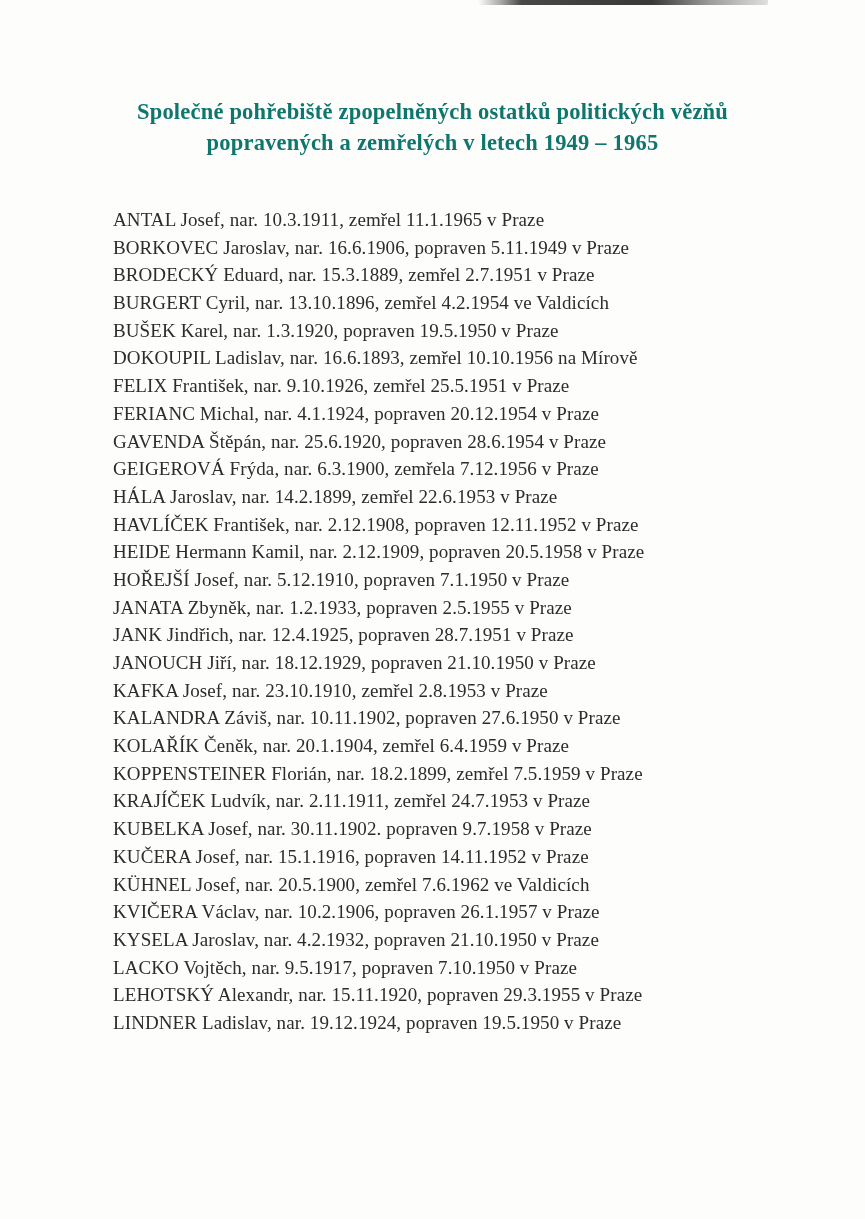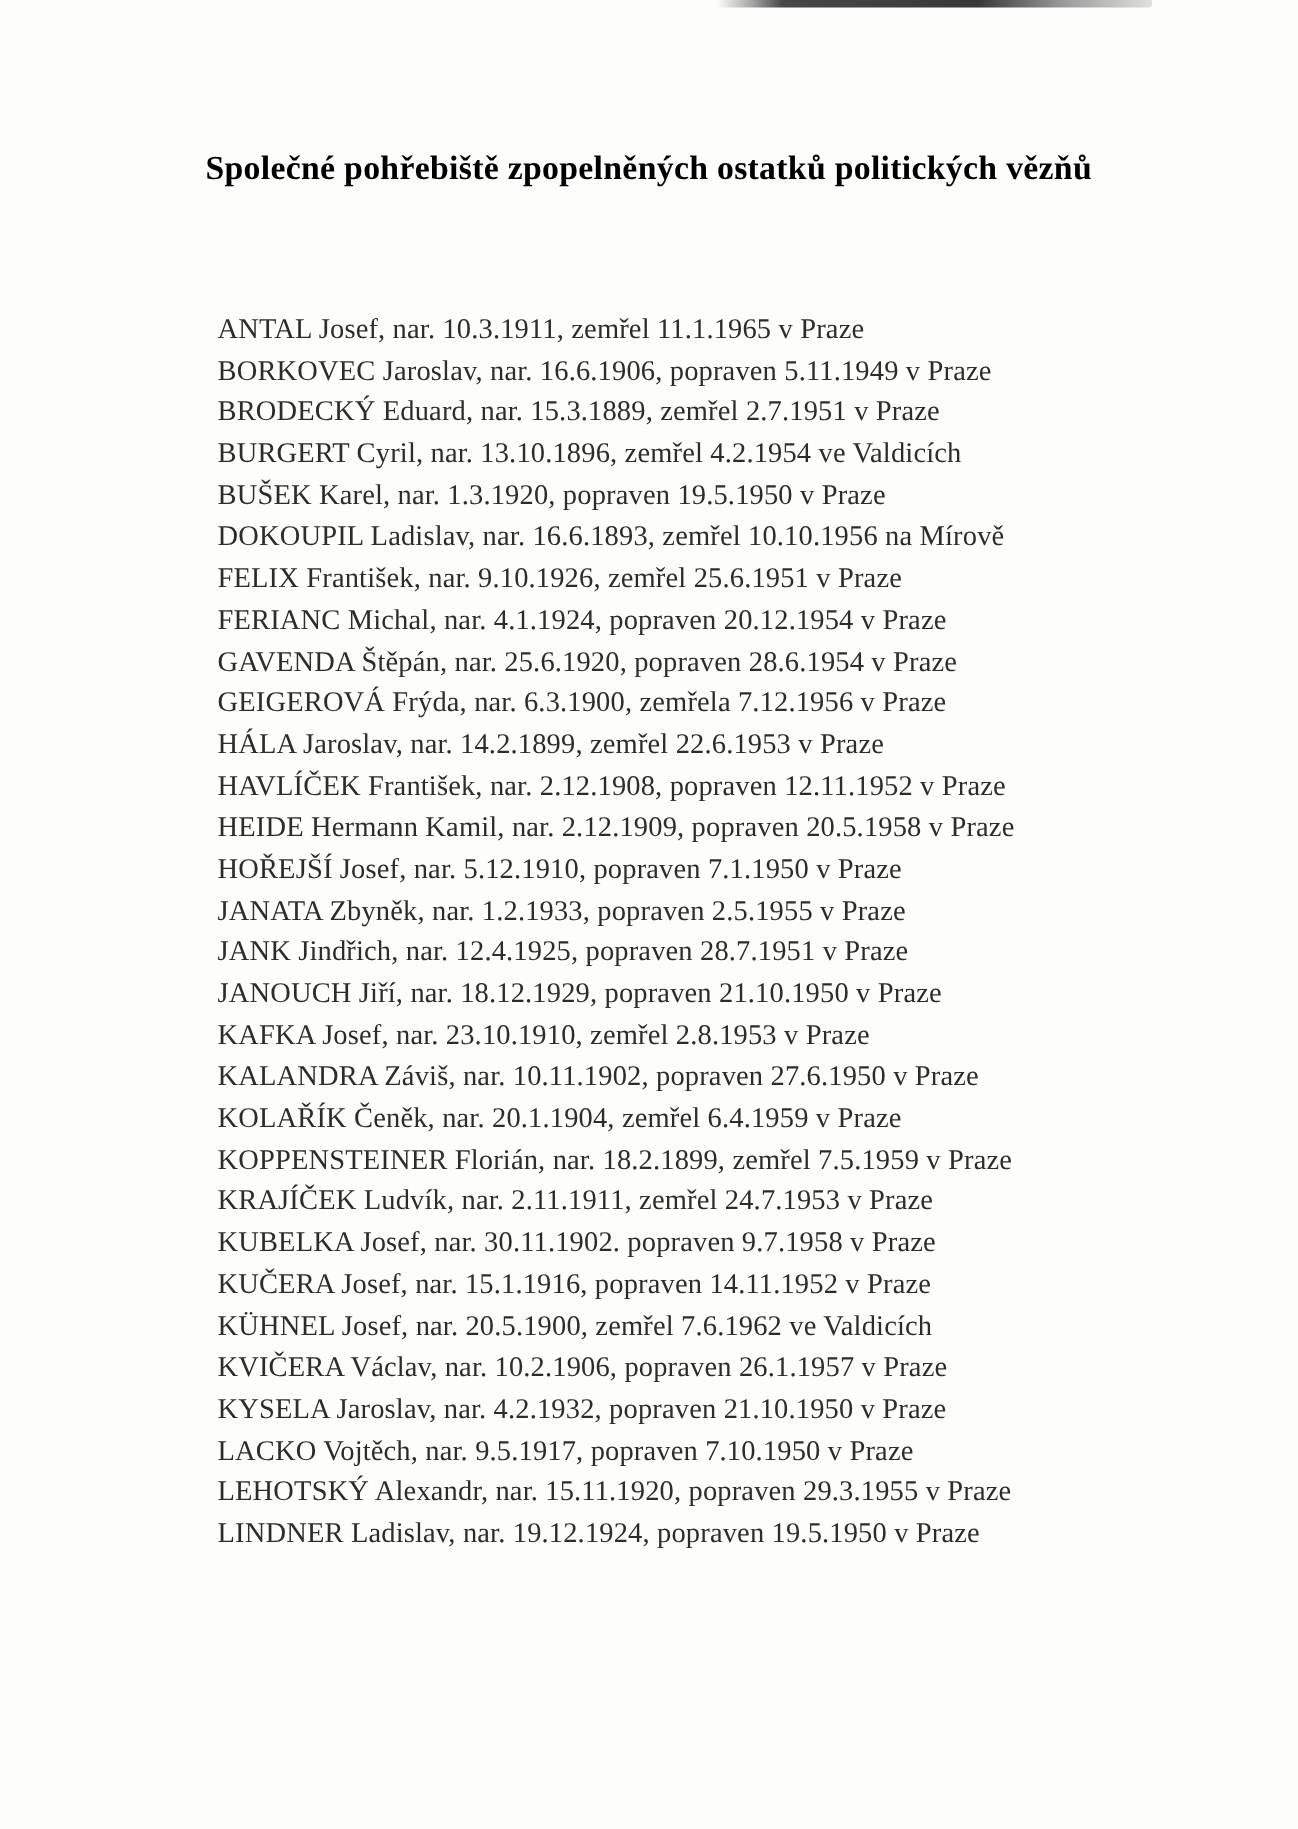--- a/index.html
+++ b/index.html
@@ -36,59 +36,59 @@
   .title {
     position: absolute;
     top: 96px;
     left: 60px;
     width: 745px;
     text-align: center;
     font-size: 22.5px;
     font-weight: bold;
     line-height: 31px;
     letter-spacing: 0.2px;
-    color: #000000;
+    color: #0f766e;
   }
   .entry-list {
     position: absolute;
     top: 206px;
     left: 113px;
     width: 660px;
     list-style: none;
     margin: 0;
     padding: 0;
     font-size: 19px;
     line-height: 27.7px;
     letter-spacing: 0.1px;
     white-space: nowrap;
   }
   .entry-list li {
     height: 27.7px;
-    margin-left: 32px;
   }
 </style>
 </head>
 <body>
 
 <div class="page">
 
   <div class="scan-bar"></div>
 
   <div class="title">
     <div>Společné pohřebiště zpopelněných ostatků politických vězňů</div>
+    <div>popravených a zemřelých v letech 1949 – 1965</div>
   </div>
 
   <ul class="entry-list">
       <li>ANTAL Josef, nar. 10.3.1911, zemřel 11.1.1965 v Praze</li>
       <li>BORKOVEC Jaroslav, nar. 16.6.1906, popraven 5.11.1949 v Praze</li>
       <li>BRODECKÝ Eduard, nar. 15.3.1889, zemřel 2.7.1951 v Praze</li>
       <li>BURGERT Cyril, nar. 13.10.1896, zemřel 4.2.1954 ve Valdicích</li>
       <li>BUŠEK Karel, nar. 1.3.1920, popraven 19.5.1950 v Praze</li>
       <li>DOKOUPIL Ladislav, nar. 16.6.1893, zemřel 10.10.1956 na Mírově</li>
-      <li>FELIX František, nar. 9.10.1926, zemřel 25.6.1951 v Praze</li>
+      <li>FELIX František, nar. 9.10.1926, zemřel 25.5.1951 v Praze</li>
       <li>FERIANC Michal, nar. 4.1.1924, popraven 20.12.1954 v Praze</li>
       <li>GAVENDA Štěpán, nar. 25.6.1920, popraven 28.6.1954 v Praze</li>
       <li>GEIGEROVÁ Frýda, nar. 6.3.1900, zemřela 7.12.1956 v Praze</li>
       <li>HÁLA Jaroslav, nar. 14.2.1899, zemřel 22.6.1953 v Praze</li>
       <li>HAVLÍČEK František, nar. 2.12.1908, popraven 12.11.1952 v Praze</li>
       <li>HEIDE Hermann Kamil, nar. 2.12.1909, popraven 20.5.1958 v Praze</li>
       <li>HOŘEJŠÍ Josef, nar. 5.12.1910, popraven 7.1.1950 v Praze</li>
       <li>JANATA Zbyněk, nar. 1.2.1933, popraven 2.5.1955 v Praze</li>
       <li>JANK Jindřich, nar. 12.4.1925, popraven 28.7.1951 v Praze</li>
       <li>JANOUCH Jiří, nar. 18.12.1929, popraven 21.10.1950 v Praze</li>

